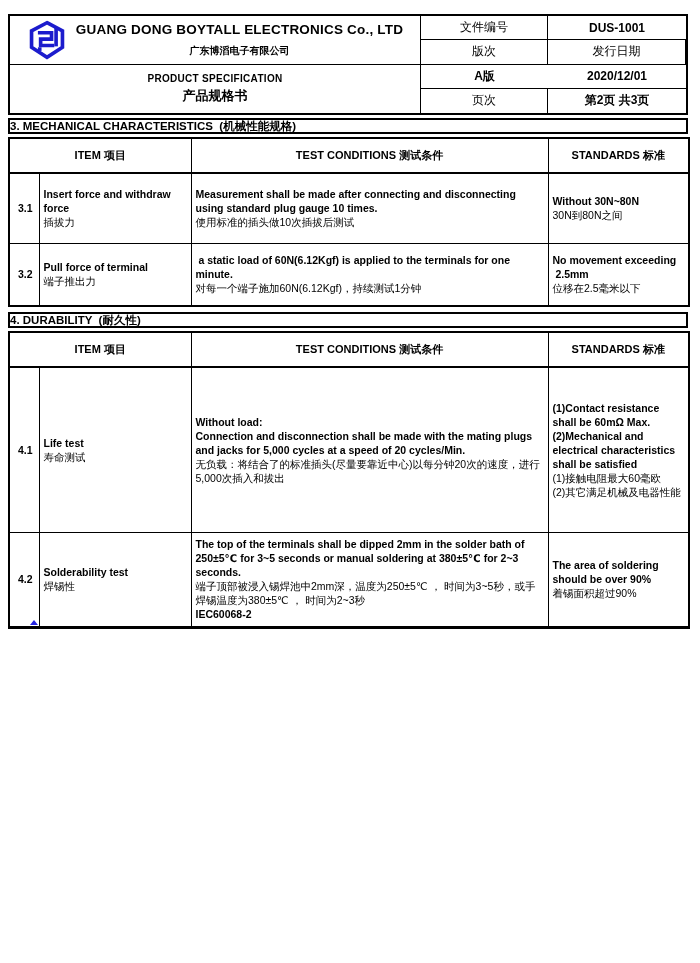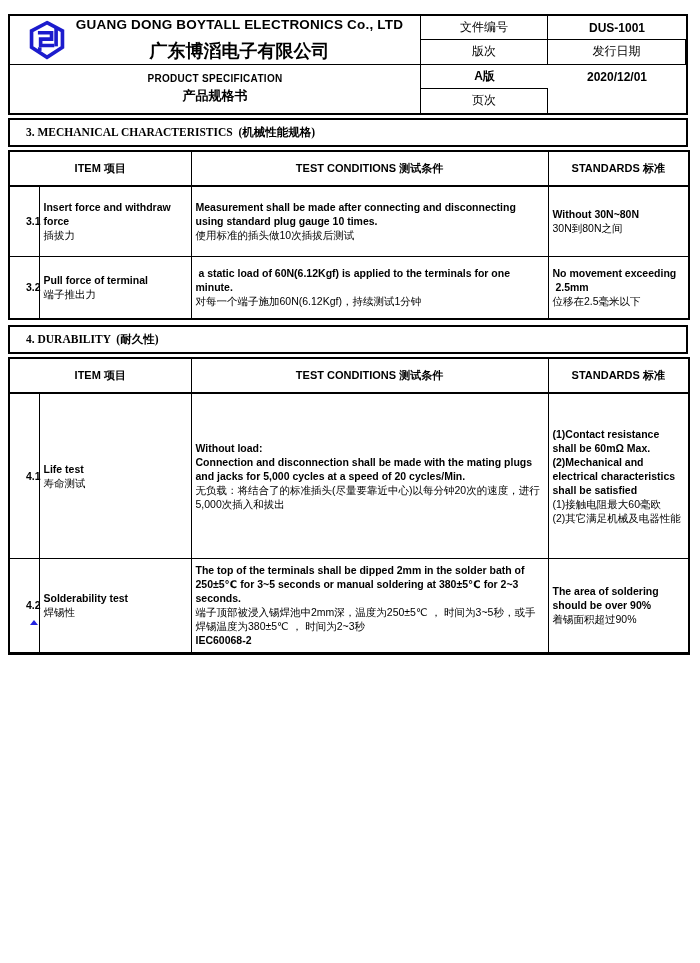--- a/index.html
+++ b/index.html
@@ -10,49 +10,49 @@
   }
   .doc { position:absolute; left:8px; top:14px; width:680px; }
 
   
   .header { display:flex; border:2px solid #000; height:101px; box-sizing:border-box; }
   .header-left { width:411px; border-right:1px solid #000; display:flex; flex-direction:column; box-sizing:border-box; }
   .company { flex:1.02; border-bottom:1px solid #000; display:flex; align-items:center; justify-content:center; gap:9px; }
   .logo-svg { width:40px; height:40px; flex:0 0 auto; }
   .company-text { text-align:center; }
   .company-en { font-size:13.5px; font-weight:bold; letter-spacing:.2px; }
-  .company-zh { font-size:18px;   font-weight:bold; margin-top:7px; }
+  .company-zh { font-size:10px;   font-weight:bold; margin-top:7px; }
   .prodspec { flex:1; display:flex; flex-direction:column; align-items:center; justify-content:center; }
   .title-en { font-size:10px; font-weight:bold; letter-spacing:.3px; }
   .title-zh { font-size:13px;   font-weight:bold; margin-top:3px; }
 
   .header-right { flex:1; display:grid; grid-template-columns:127px 1fr; grid-auto-rows:1fr; box-sizing:border-box; }
   .meta-cell { display:flex; align-items:center; justify-content:center; font-size:12px; box-sizing:border-box; }
   .meta-label { border-right:1px solid #000; border-bottom:1px solid #000; }
   .meta-value { border-bottom:1px solid #000; font-weight:bold; }
   .header-right .meta-cell:nth-last-child(-n+2) { border-bottom:none; }
 
   
   .section-title-bar {
-    border:2px solid #000; height:29px; box-sizing:border-box; margin-top:3px;
-    display:flex; align-items:center; padding-left:16px;
-    font-size:11.5px; font-weight:bold; white-space:pre-wrap;font-family:Liberation Serif, serif;
+    border:2px solid #000; height:16px; box-sizing:border-box; margin-top:3px;
+    display:flex; align-items:center; padding-left:0;
+    font-size:11.5px; font-weight:bold; white-space:pre-wrap;
   }
   .spec-table {
     border-collapse:collapse; table-layout:fixed; width:680px;
     margin-top:3px; border:2px solid #000;
   }
   .spec-table th {
     border:1px solid #000; border-top-width:2px; border-bottom-width:2px;
     height:17px; font-size:11px; font-weight:bold; padding:8px; text-align:center;
   }
   .spec-table td {
     border:1px solid #000; vertical-align:middle; padding:2px 4px; box-sizing:border-box;
   }
-  td.c-num  { text-align:right; font-size:10.5px; font-weight:bold; padding:16px; }
+  td.c-num  { text-align:right; font-size:10.5px; font-weight:bold; padding:8px; }
   td.c-item { text-align:left; }
   .line { font-size:10.5px; line-height:14px; white-space:pre-wrap; }
   .line.en { font-weight:bold; }
   .line.zh { font-weight:normal; }
 
   .row-3-1 td { height:70px; }
   .row-3-2 td { height:63px; }
   .row-4-1 td { height:165px; }
   .row-4-2 td { height:95px; }
   .section:last-of-type .spec-table { border-bottom-width:3px; }
@@ -93,20 +93,21 @@
     </div>
 
     <div class="header-right">
       <div class="meta-cell meta-label">文件编号</div>
       <div class="meta-cell meta-value">DUS-1001</div>
       <div class="meta-cell meta-label">版次</div>
       <div class="meta-cell meta-label">发行日期</div>
       <div class="meta-cell meta-value">A版</div>
       <div class="meta-cell meta-value">2020/12/01</div>
       <div class="meta-cell meta-label">页次</div>
+      <div class="meta-cell meta-value">第2页  共3页</div>
     </div>
   </div>
 
   <div id="sections">
   <div class="section">
     <div class="section-title-bar">3. MECHANICAL CHARACTERISTICS  (机械性能规格)</div>
     <table class="spec-table">
       <colgroup>
         <col style="width:30px">
             <col style="width:152px">

